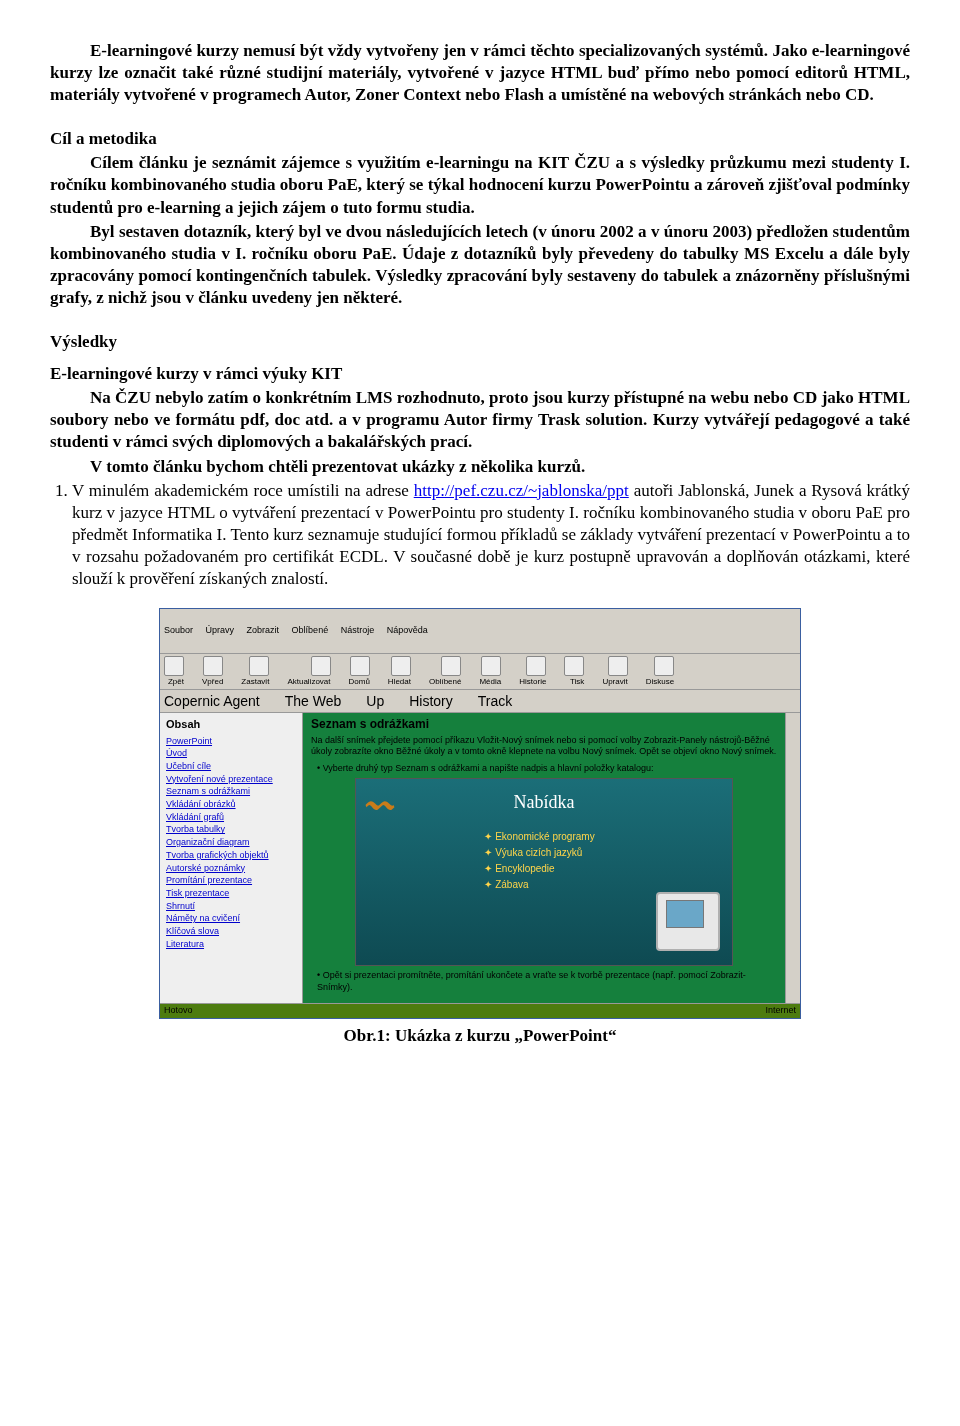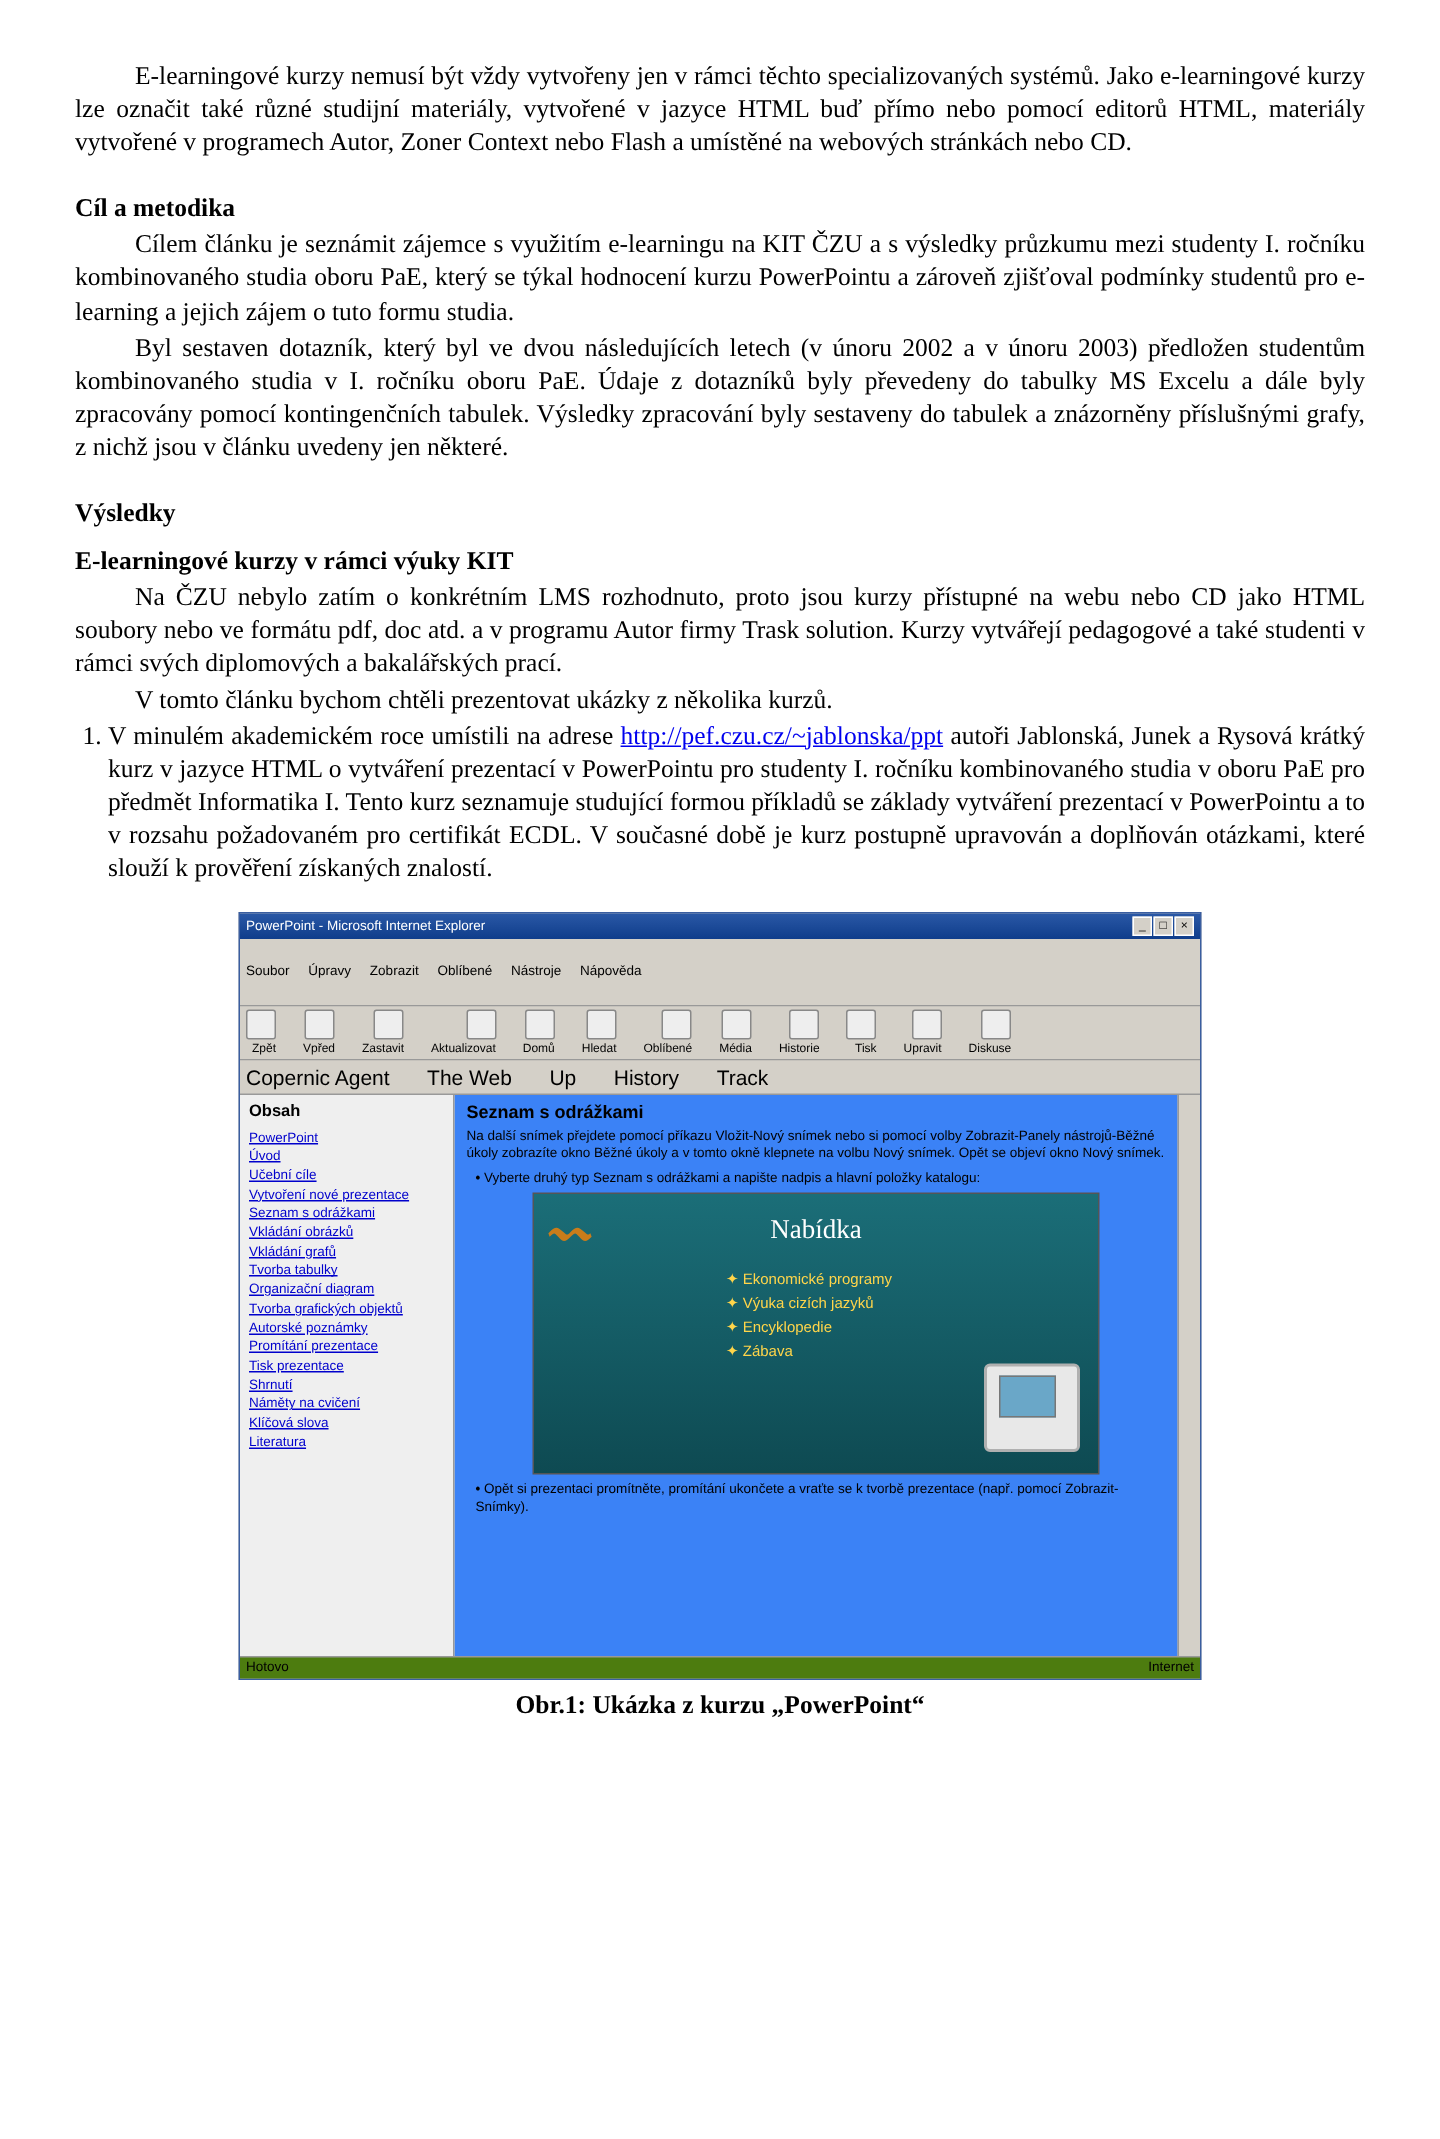--- a/index.html
+++ b/index.html
@@ -7,21 +7,21 @@
     font-size: 17px;
     color: #000;
     background: #fff;
     margin: 0;
     padding: 40px 50px;
     line-height: 1.3;
     width: 960px;
     box-sizing: border-box;
   }
   p { margin: 0; }
-  .para { margin-bottom: 2px; text-align: justify; }
+  .para { margin-bottom: 2px; text-align: justify; font-weight: bold; }
   .indent { text-indent: 40px; }
   .section-gap { margin-top: 22px; }
   .bold { font-weight: bold; }
   a { color: #0000EE; text-decoration: underline; }
   ol { margin: 0; padding-left: 22px; }
   ol li { text-align: justify; }
 
   
   .browser {
     width: 640px;
@@ -56,21 +56,21 @@
     display:flex; align-items:center; gap:4px;
   }
   .addrbar input{
     flex:1; font-size:9px; height:14px; border:1px inset #999; background:#fff; padding:0 2px;
   }
   .copernic {
     background:#d4d0c8; padding:2px 4px; border-bottom:1px solid #999;
     display:flex; align-items:center; gap:25px; font-size:14px;
   }
   .content-area {
-    display:flex; background:#3b82f6; height:374px;
+    display:flex; background:#15803d; height:290px;
   }
   .sidebar {
     width:130px; background:#efefef; border-right:1px solid #999; padding:4px 6px; font-size:10px;
     overflow:hidden;
   }
   .sidebar h4{ margin:0 0 4px 0; font-size:11px; font-weight:bold; color:#000;}
   .sidebar a{ display:block; color:#0000cc; font-size:9px; margin:1px 0; text-decoration:underline;}
   .main {
     flex:1; padding:4px 8px; font-size:10px; position:relative;
   }
@@ -108,26 +108,20 @@
 <p class="para indent">Na ČZU nebylo zatím o konkrétním LMS rozhodnuto, proto jsou kurzy přístupné na webu nebo CD jako HTML soubory nebo ve formátu pdf, doc atd. a v programu Autor firmy Trask solution. Kurzy vytvářejí pedagogové a také studenti v rámci svých diplomových a bakalářských prací.</p>
 <p class="para indent">V tomto článku bychom chtěli prezentovat ukázky z několika kurzů.</p>
 
 <ol>
   <li>
     <span>V minulém akademickém roce umístili na adrese </span><a href="#">http://pef.czu.cz/~jablonska/ppt</a><span> autoři Jablonská, Junek a Rysová krátký kurz v jazyce HTML o vytváření prezentací v PowerPointu pro studenty I. ročníku kombinovaného studia v oboru PaE pro předmět Informatika I. Tento kurz seznamuje studující formou příkladů se základy vytváření prezentací v PowerPointu a to v rozsahu požadovaném pro certifikát ECDL. V současné době je kurz postupně upravován a doplňován otázkami, které slouží k prověření získaných znalostí.</span>
   </li>
 </ol>
 
 <div class="browser">
-  <div class="titlebar">
-    <span>PowerPoint - Microsoft Internet Explorer</span>
-    <span class="titlebar-btns">
-      <span>_</span><span>□</span><span>×</span>
-    </span>
-  </div>
   <div class="menubar">
     <span>Soubor</span>
     <span>Úpravy</span>
     <span>Zobrazit</span>
     <span>Oblíbené</span>
     <span>Nástroje</span>
     <span>Nápověda</span>
   </div>
   <div class="toolbar">
     <div class="tool">

